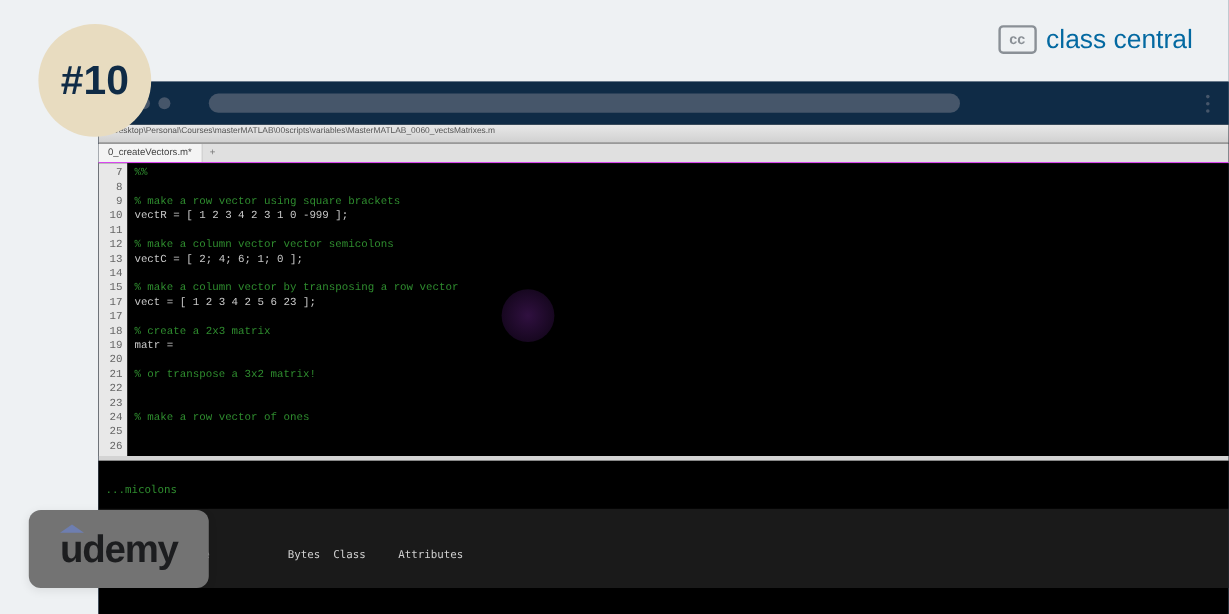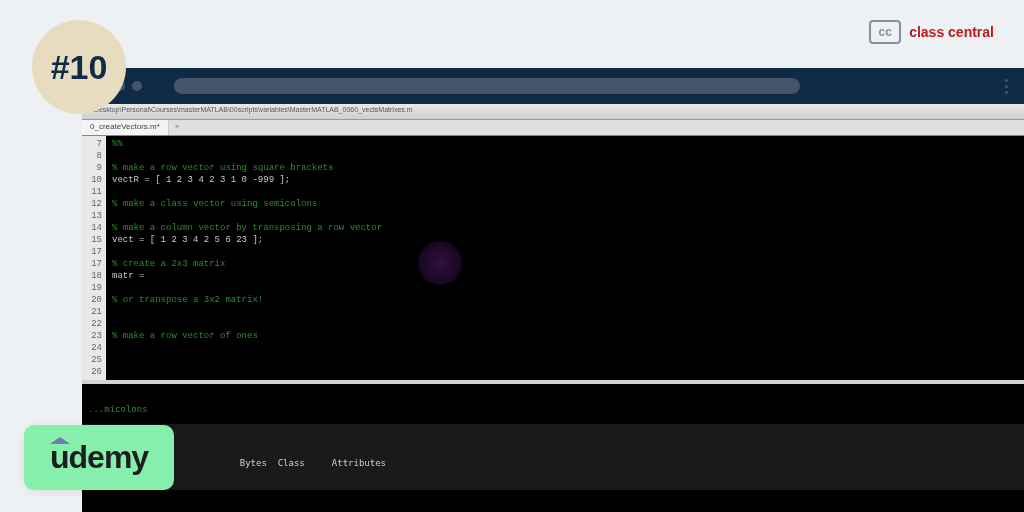--- a/index.html
+++ b/index.html
@@ -42,23 +42,23 @@
       border: 2px solid #8a9096;
       border-radius: 4px;
       display: flex;
       align-items: center;
       justify-content: center;
       font-size: 12px;
       font-weight: 700;
       color: #8a9096;
     }
     .cc-text {
-      font-size: 14px;
-      font-weight: 700;
-      color: #b91c1c;
+      font-size: 22px;
+      font-weight: 400;
+      color: #0369a1;
     }
     .browser-window {
       position: absolute;
       top: 68px;
       left: 82px;
       right: 0;
       bottom: 0;
       background: #0f2b46;
       border-top-left-radius: 12px;
       overflow: hidden;
@@ -186,21 +186,21 @@
       font-family: "Consolas", monospace;
       font-size: 9px;
       padding: 20px 6px;
       line-height: 13px;
     }
     .console-line { white-space: pre; }
     .udemy-logo {
       position: absolute;
       bottom: 22px;
       left: 24px;
-      background: #86efac;
+      background: #737373;
       border-radius: 10px;
       padding: 14px 26px;
       font-size: 32px;
       font-weight: 700;
       font-family: "Segoe UI", sans-serif;
       color: #1c1d1f;
       z-index: 100;
       box-shadow: 0 2px 8px rgba(0,0,0,0.08);
       letter-spacing: -1px;
     }
@@ -271,21 +271,22 @@
           <div>25</div>
           <div>26</div>
         </div>
       <div class="code" id="codearea">
         <div class="cursor-circle"></div>
       <div class="code-line"><span class="comment">%%</span></div>
           <div class="code-line"><span class=""></span></div>
           <div class="code-line"><span class="comment">% make a row vector using square brackets</span></div>
           <div class="code-line"><span class="codetext">vectR = [ 1 2 3 4 2 3 1 0 -999 ];</span></div>
           <div class="code-line"><span class=""></span></div>
-          <div class="code-line"><span class="comment">% make a class vector using semicolons</span></div>
+          <div class="code-line"><span class="comment">% make a column vector vector semicolons</span></div>
+          <div class="code-line"><span class="codetext">vectC = [ 2; 4; 6; 1; 0 ];</span></div>
           <div class="code-line"><span class=""></span></div>
           <div class="code-line"><span class="comment">% make a column vector by transposing a row vector</span></div>
           <div class="code-line"><span class="codetext">vect = [ 1 2 3 4 2 5 6 23 ];</span></div>
           <div class="code-line"><span class=""></span></div>
           <div class="code-line"><span class="comment">% create a 2x3 matrix</span></div>
           <div class="code-line"><span class="codetext">matr =</span></div>
           <div class="code-line"><span class=""></span></div>
           <div class="code-line"><span class="comment">% or transpose a 3x2 matrix!</span></div>
           <div class="code-line"><span class=""></span></div>
           <div class="code-line"><span class=""></span></div>

